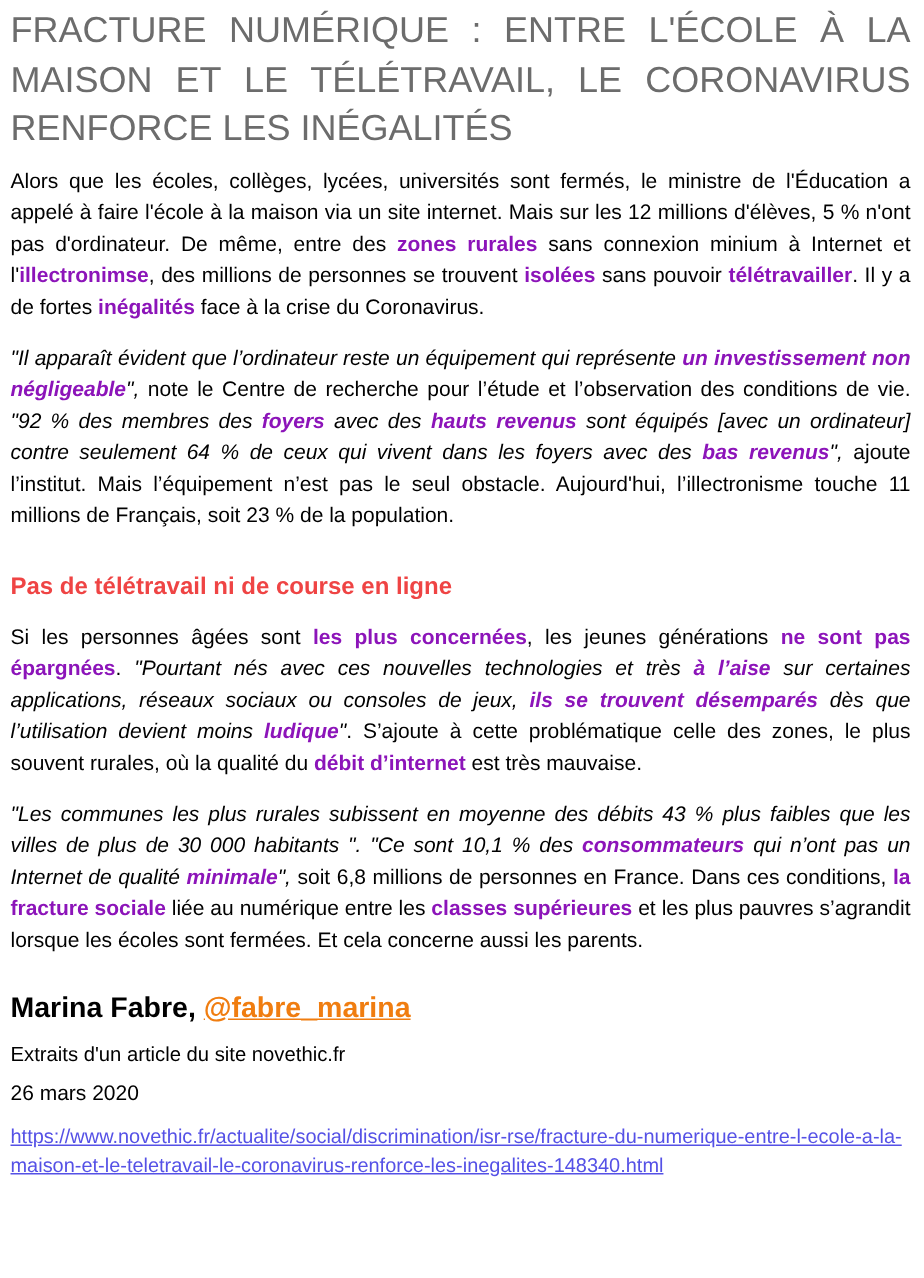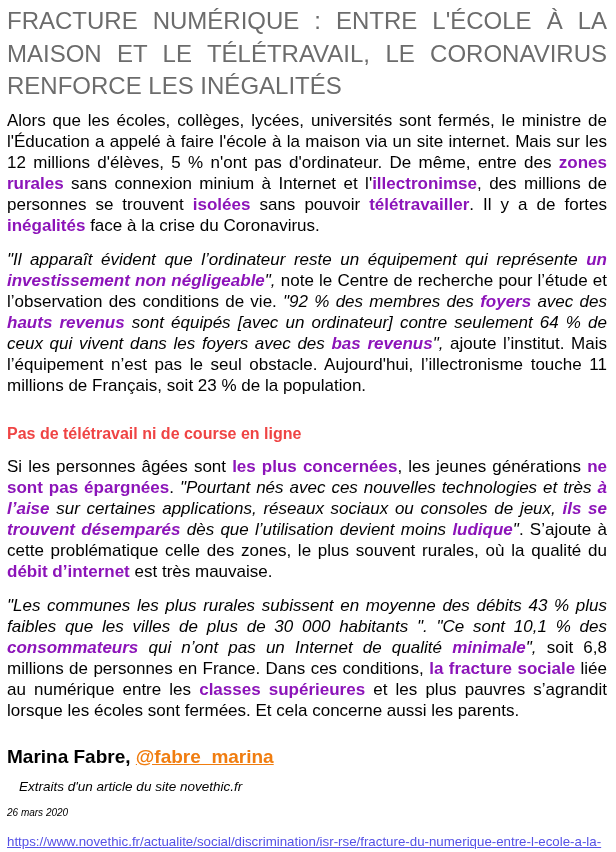--- a/index.html
+++ b/index.html
@@ -22,21 +22,21 @@
   }
   .article-title {
     font-size: 24px;
     font-weight: 400;
     line-height: 32.5px;
     color: #6c6c6c;
     text-align: justify;
     margin: 0 0 7px 0;
   }
   p.body-para {
-    font-size: 17px;
+    font-size: 14px;
     line-height: 21px;
     text-align: justify;
     margin: 0 0 13px 0;
   }
   .subheading {
     font-size: 16px;
     font-weight: 700;
     color: #ef4444;
     margin: 27px 0 12px 0;
     line-height: 21px;
@@ -53,27 +53,25 @@
     line-height: 19px;
   }
   .handle-link {
     color: #f07d10;
     font-weight: 700;
     text-decoration: underline;
     cursor: pointer;
   }
   .source-note {
     font-size: 13.5px;
-    font-style: italic;
-    margin: 12px 0 0 12px;
+    margin: 12px 0 0 0;
     line-height: 17px;
   }
   .date-line {
-    font-size: 10px;
-    font-style: italic;
+    font-size: 14px;
     margin: 9px 0 0 0;
     line-height: 17px;
   }
   .article-link {
     display: block;
     font-size: 13.3px;
     line-height: 19px;
     margin: 11px 0 0 0;
     color: #5551e6;
     text-decoration: underline;

